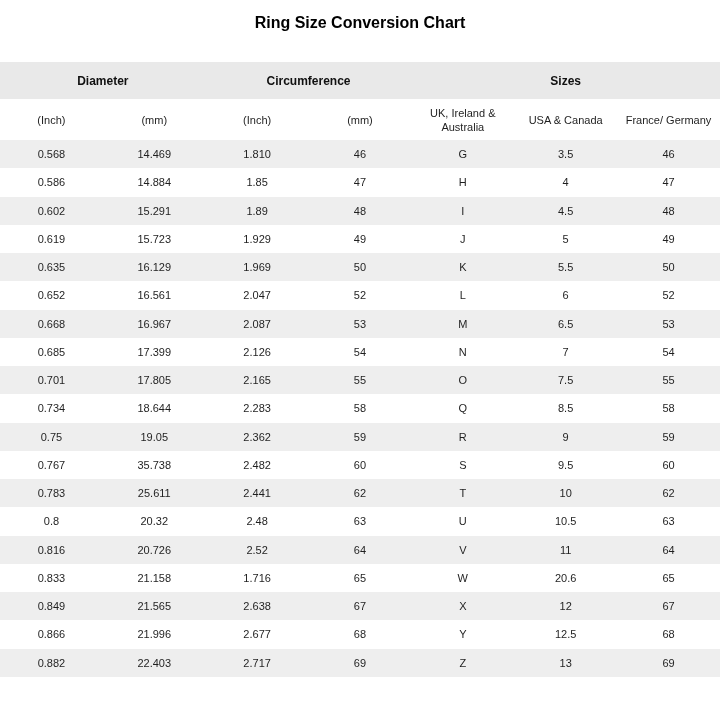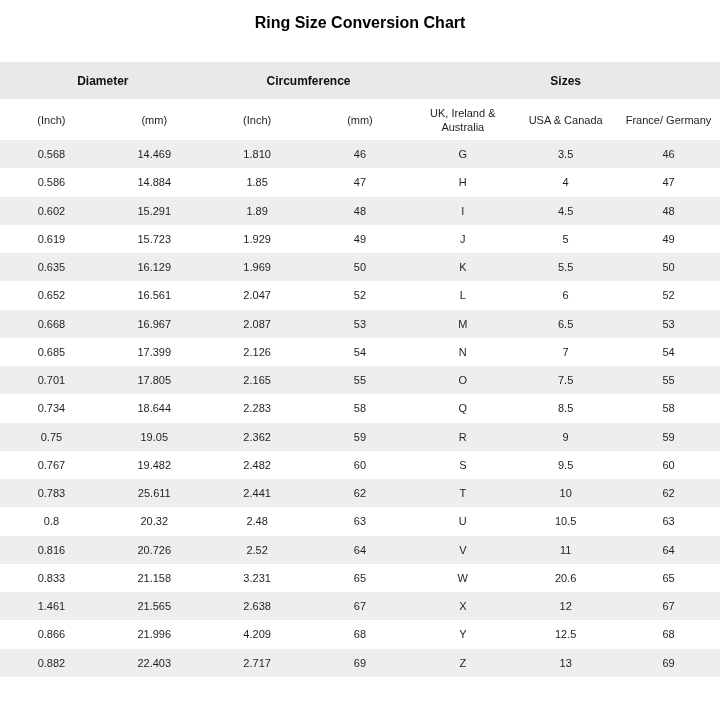--- a/index.html
+++ b/index.html
@@ -209,21 +209,21 @@
           <td>0.75</td>
           <td>19.05</td>
           <td>2.362</td>
           <td>59</td>
           <td>R</td>
           <td>9</td>
           <td>59</td>
         </tr>
         <tr>
           <td>0.767</td>
-          <td>19.482</td>
+          <td>35.738</td>
           <td>2.482</td>
           <td>60</td>
           <td>S</td>
           <td>9.5</td>
           <td>60</td>
         </tr>
         <tr>
           <td>0.783</td>
           <td>25.611</td>
           <td>2.441</td>
@@ -246,39 +246,39 @@
           <td>20.726</td>
           <td>2.52</td>
           <td>64</td>
           <td>V</td>
           <td>11</td>
           <td>64</td>
         </tr>
         <tr>
           <td>0.833</td>
           <td>21.158</td>
-          <td>3.231</td>
+          <td>1.716</td>
           <td>65</td>
           <td>W</td>
           <td>20.6</td>
           <td>65</td>
         </tr>
         <tr>
-          <td>1.461</td>
+          <td>0.849</td>
           <td>21.565</td>
           <td>2.638</td>
           <td>67</td>
           <td>X</td>
           <td>12</td>
           <td>67</td>
         </tr>
         <tr>
           <td>0.866</td>
           <td>21.996</td>
-          <td>4.209</td>
+          <td>2.677</td>
           <td>68</td>
           <td>Y</td>
           <td>12.5</td>
           <td>68</td>
         </tr>
         <tr>
           <td>0.882</td>
           <td>22.403</td>
           <td>2.717</td>
           <td>69</td>

